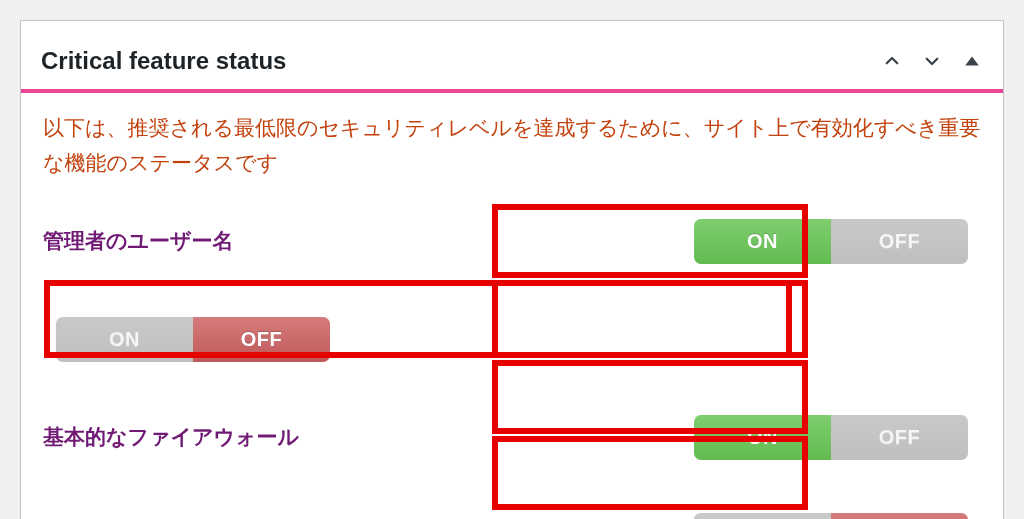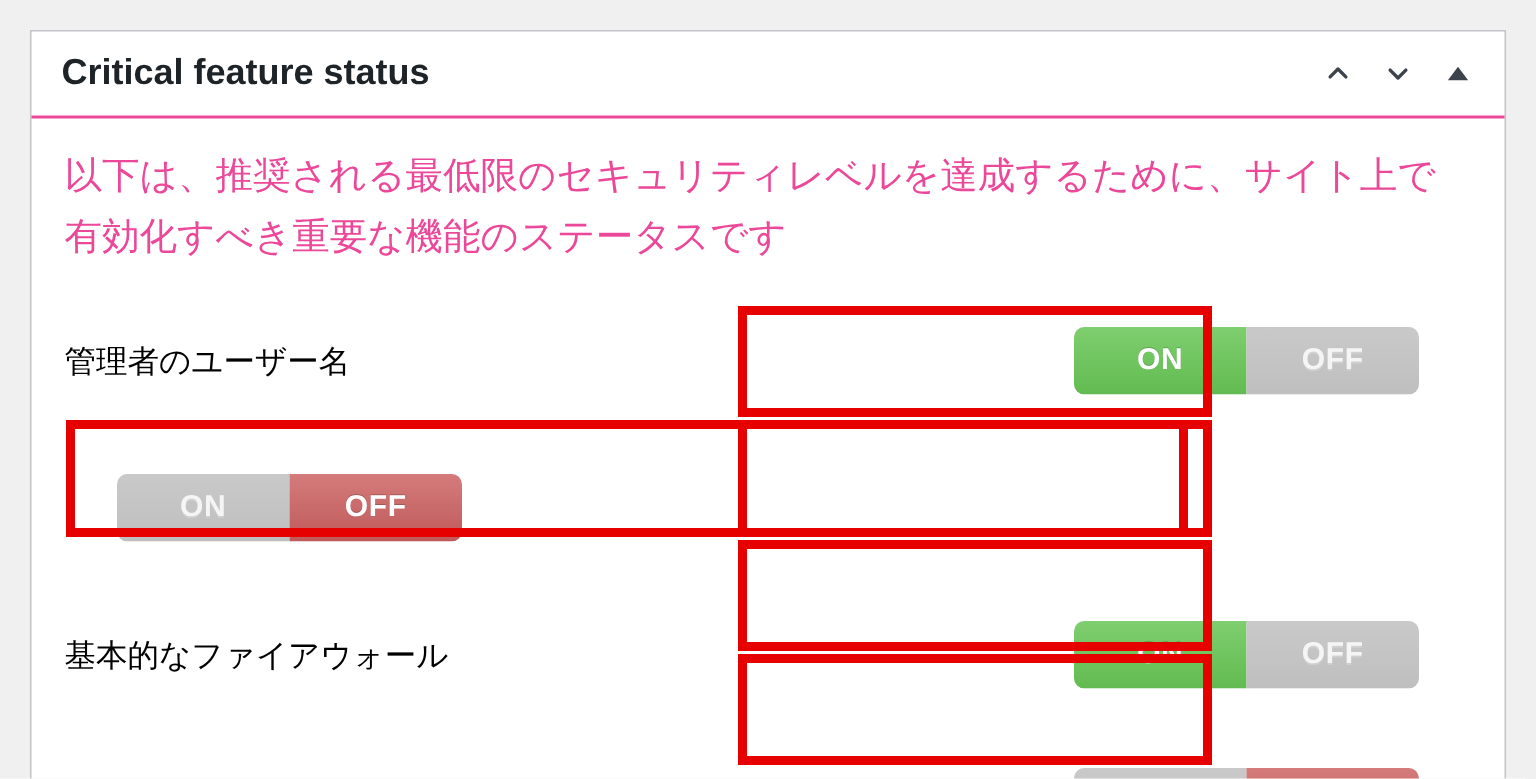--- a/index.html
+++ b/index.html
@@ -17,21 +17,22 @@
     .panel {
       background: #fff;
       border: 1px solid #c3c4c7;
       box-shadow: 0 1px 1px rgba(0,0,0,0.04);
     }
     .panel-header {
       display: flex;
       align-items: center;
       justify-content: space-between;
       padding: 14px 20px;
-      border-bottom: 2px solid #ec4899;
+      border-bottom: 4px solid #ec4899;
+      margin-top: 12px;
     }
     .panel-title {
       font-size: 24px;
       font-weight: 700;
       color: #1d2327;
     }
     .panel-controls {
       display: flex;
       align-items: center;
       gap: 18px;
@@ -47,48 +48,48 @@
     }
     .panel-controls .ctrl svg {
       width: 18px;
       height: 18px;
       display: block;
     }
     .panel-body {
       padding: 18px 22px 22px 22px;
     }
     .description {
-      font-size: 25px;
+      font-size: 21px;
       line-height: 1.65;
-      color: #ec4899;
+      color: #c2410c;
       margin-bottom: 12px;
     }
     .feature-row {
       display: flex;
       align-items: center;
       justify-content: space-between;
       padding: 16px 0;
       position: relative;
     }
     .feature-label {
       font-size: 21px;
-      font-weight: 400;
-      color: #000000;
+      font-weight: 700;
+      color: #701a75;
     }
     .toggle-wrap {
       position: relative;
       display: flex;
       align-items: center;
       justify-content: center;
       width: 300px;
       height: 66px;
     }
     .toggle {
       display: flex;
-      width: 230px;
+      width: 274px;
       height: 45px;
       border-radius: 7px;
       overflow: hidden;
       box-shadow: inset 0 1px 2px rgba(0,0,0,0.15);
     }
     .toggle-half {
       flex: 1;
       display: flex;
       align-items: center;
       justify-content: center;

